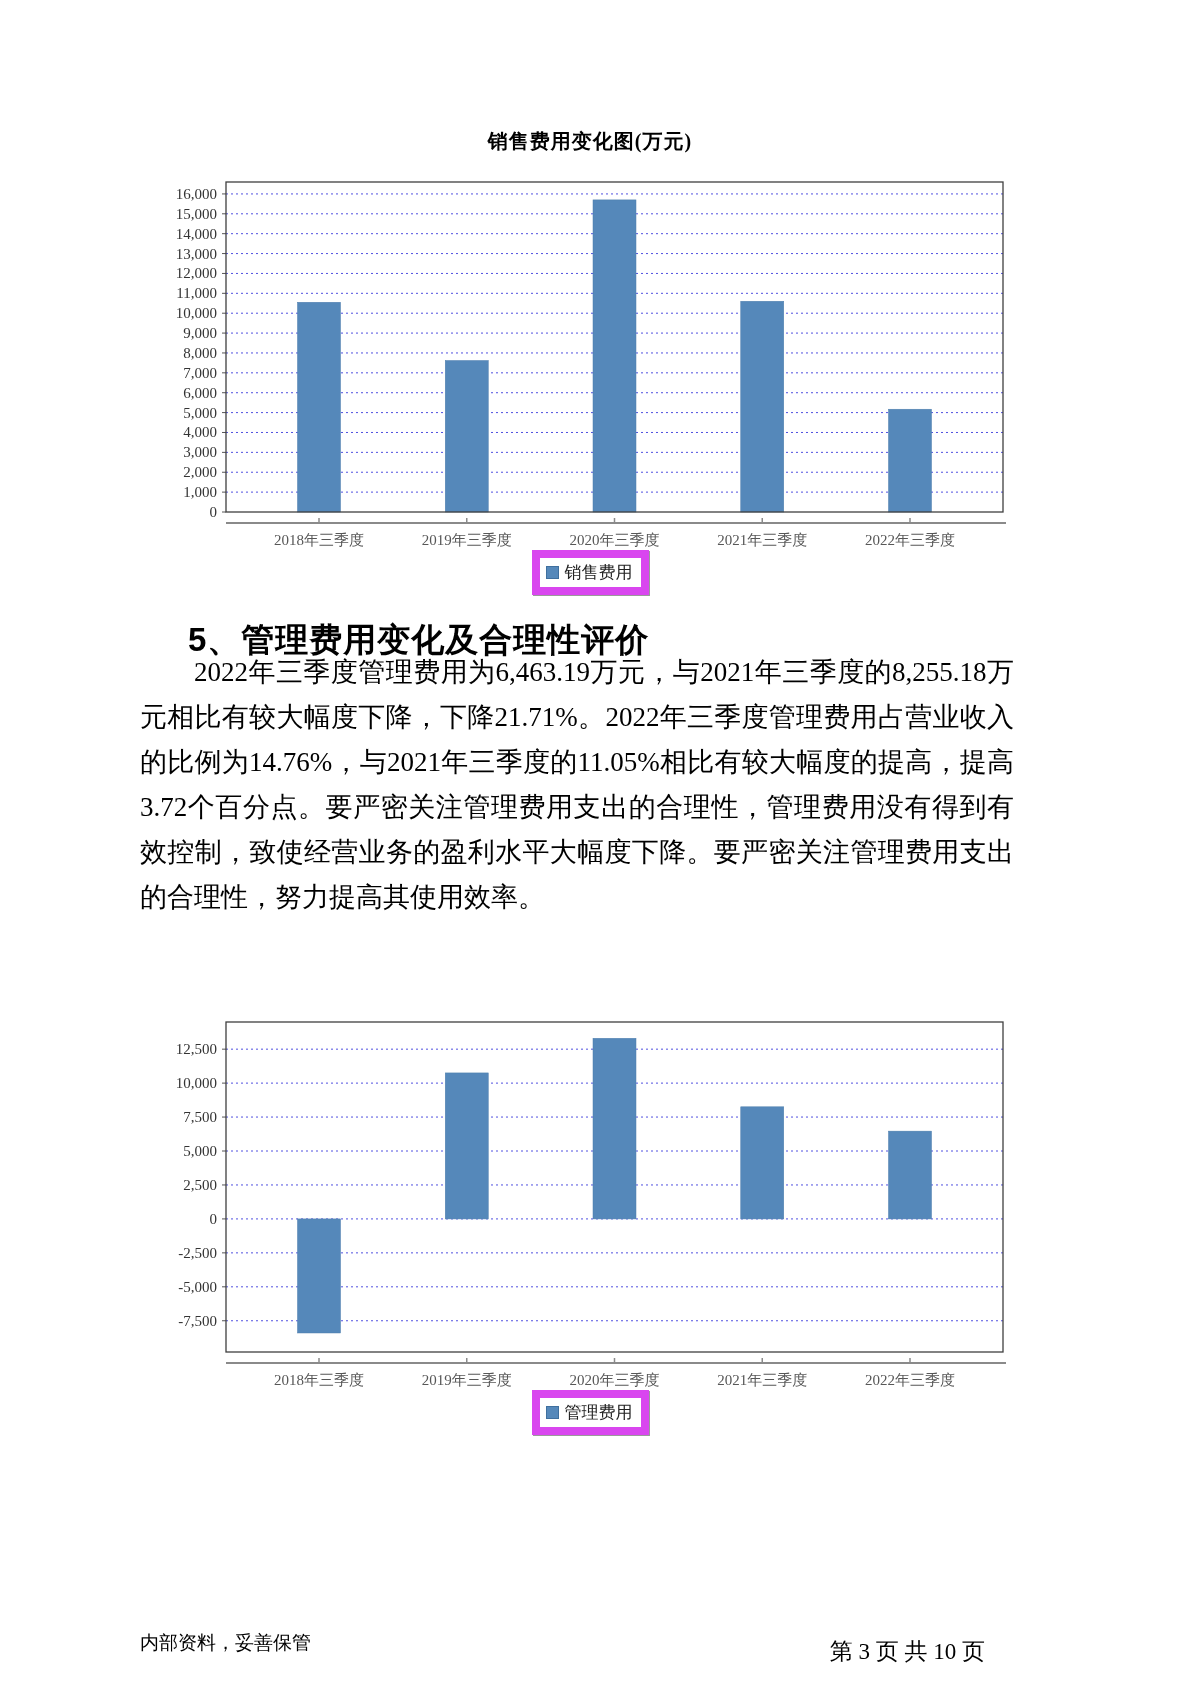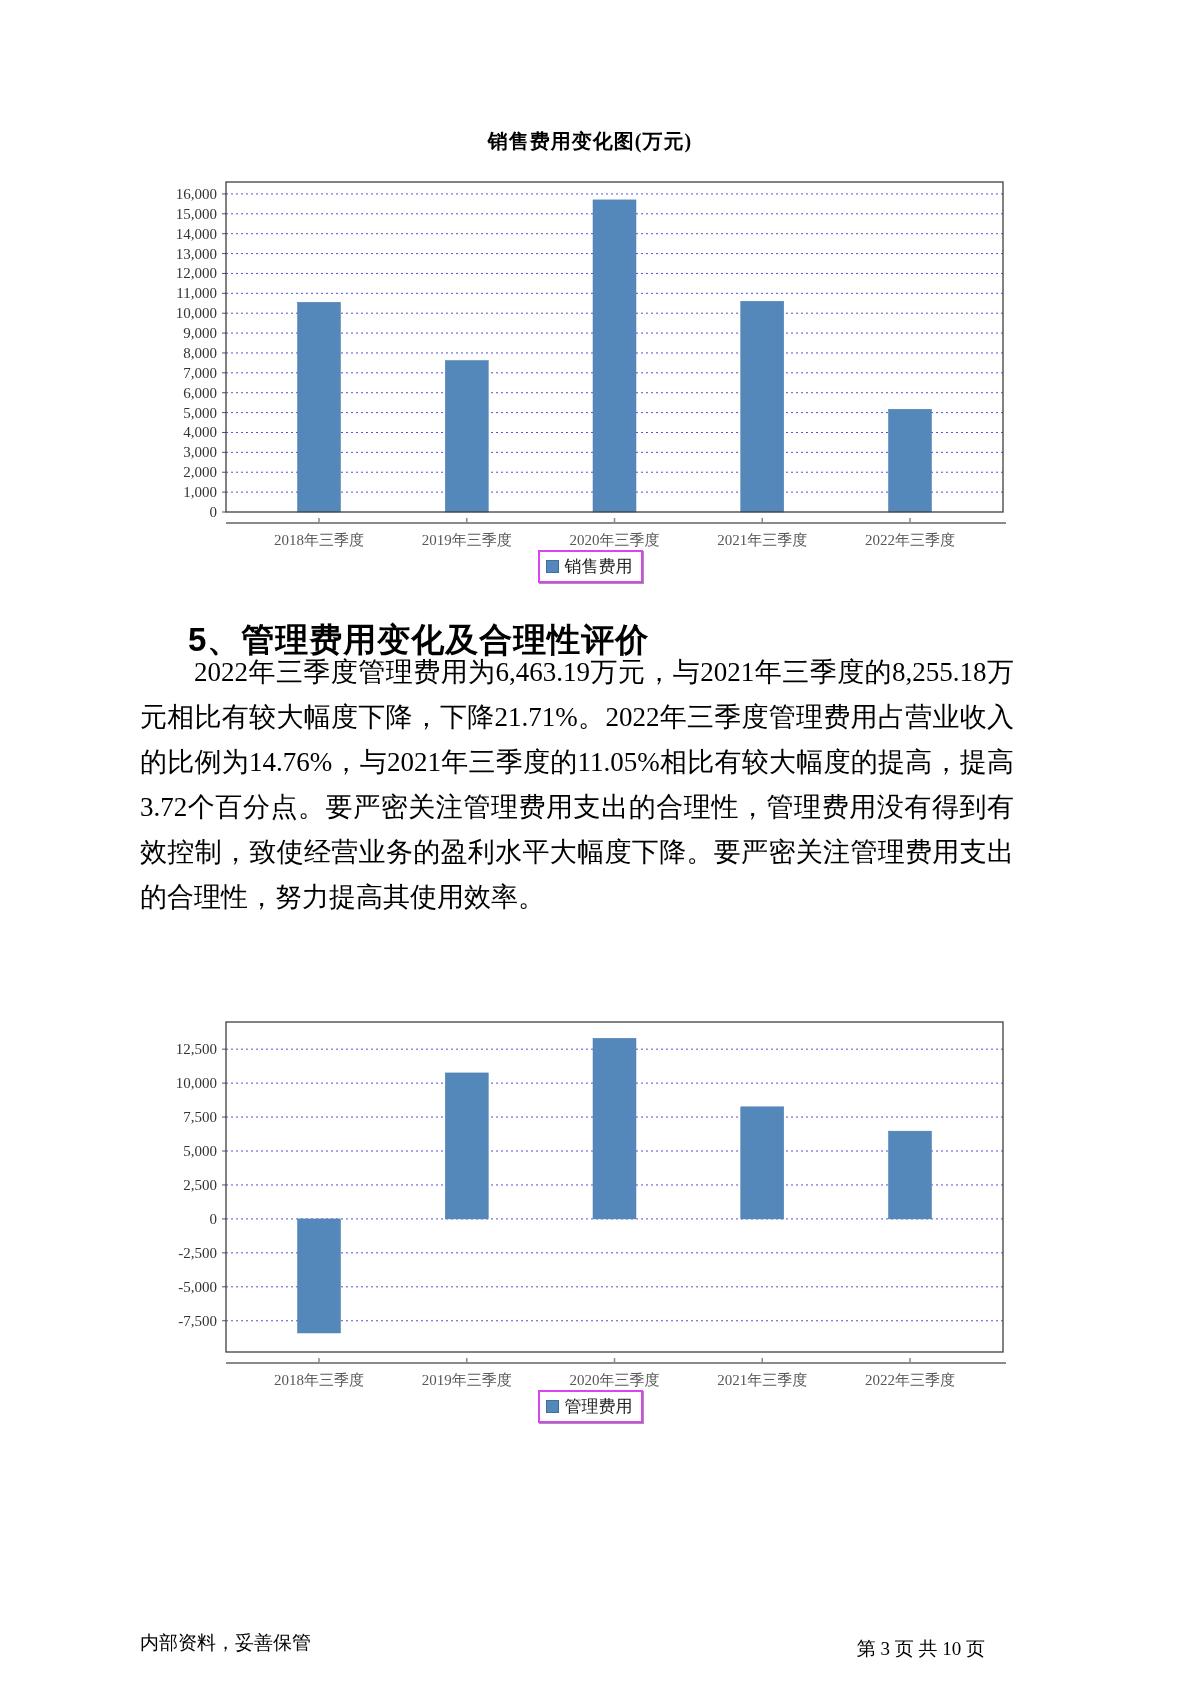--- a/index.html
+++ b/index.html
@@ -32,21 +32,21 @@
   .chart-legend {
     position: absolute;
     left: 170px;
     width: 840px;
     text-align: center;
   }
   .legend-box {
     display: inline-flex;
     align-items: center;
     gap: 6px;
-    border: 2px solid #d946ef;
+    border: 8px solid #d946ef;
     box-shadow: 1px 1px 0 #9a9a9a;
     background: #fff;
     padding: 3px 8px 3px 6px;
     font-size: 17px;
     color: #222;
   }
   .legend-swatch {
     display: inline-block;
     width: 13px;
     height: 13px;
@@ -76,21 +76,21 @@
     position: absolute;
     left: 140px;
     top: 1630px;
     font-size: 19px;
     color: #000;
   }
   .footer-right {
     position: absolute;
     right: 206px;
     top: 1636px;
-    font-size: 19px;
+    font-size: 23px;
     color: #000;
   }
 </style>
 </head>
 <body>
 
 <div class="page">
 
   <div class="chart-title" style="top:128px;">销售费用变化图(万元)</div>
 

